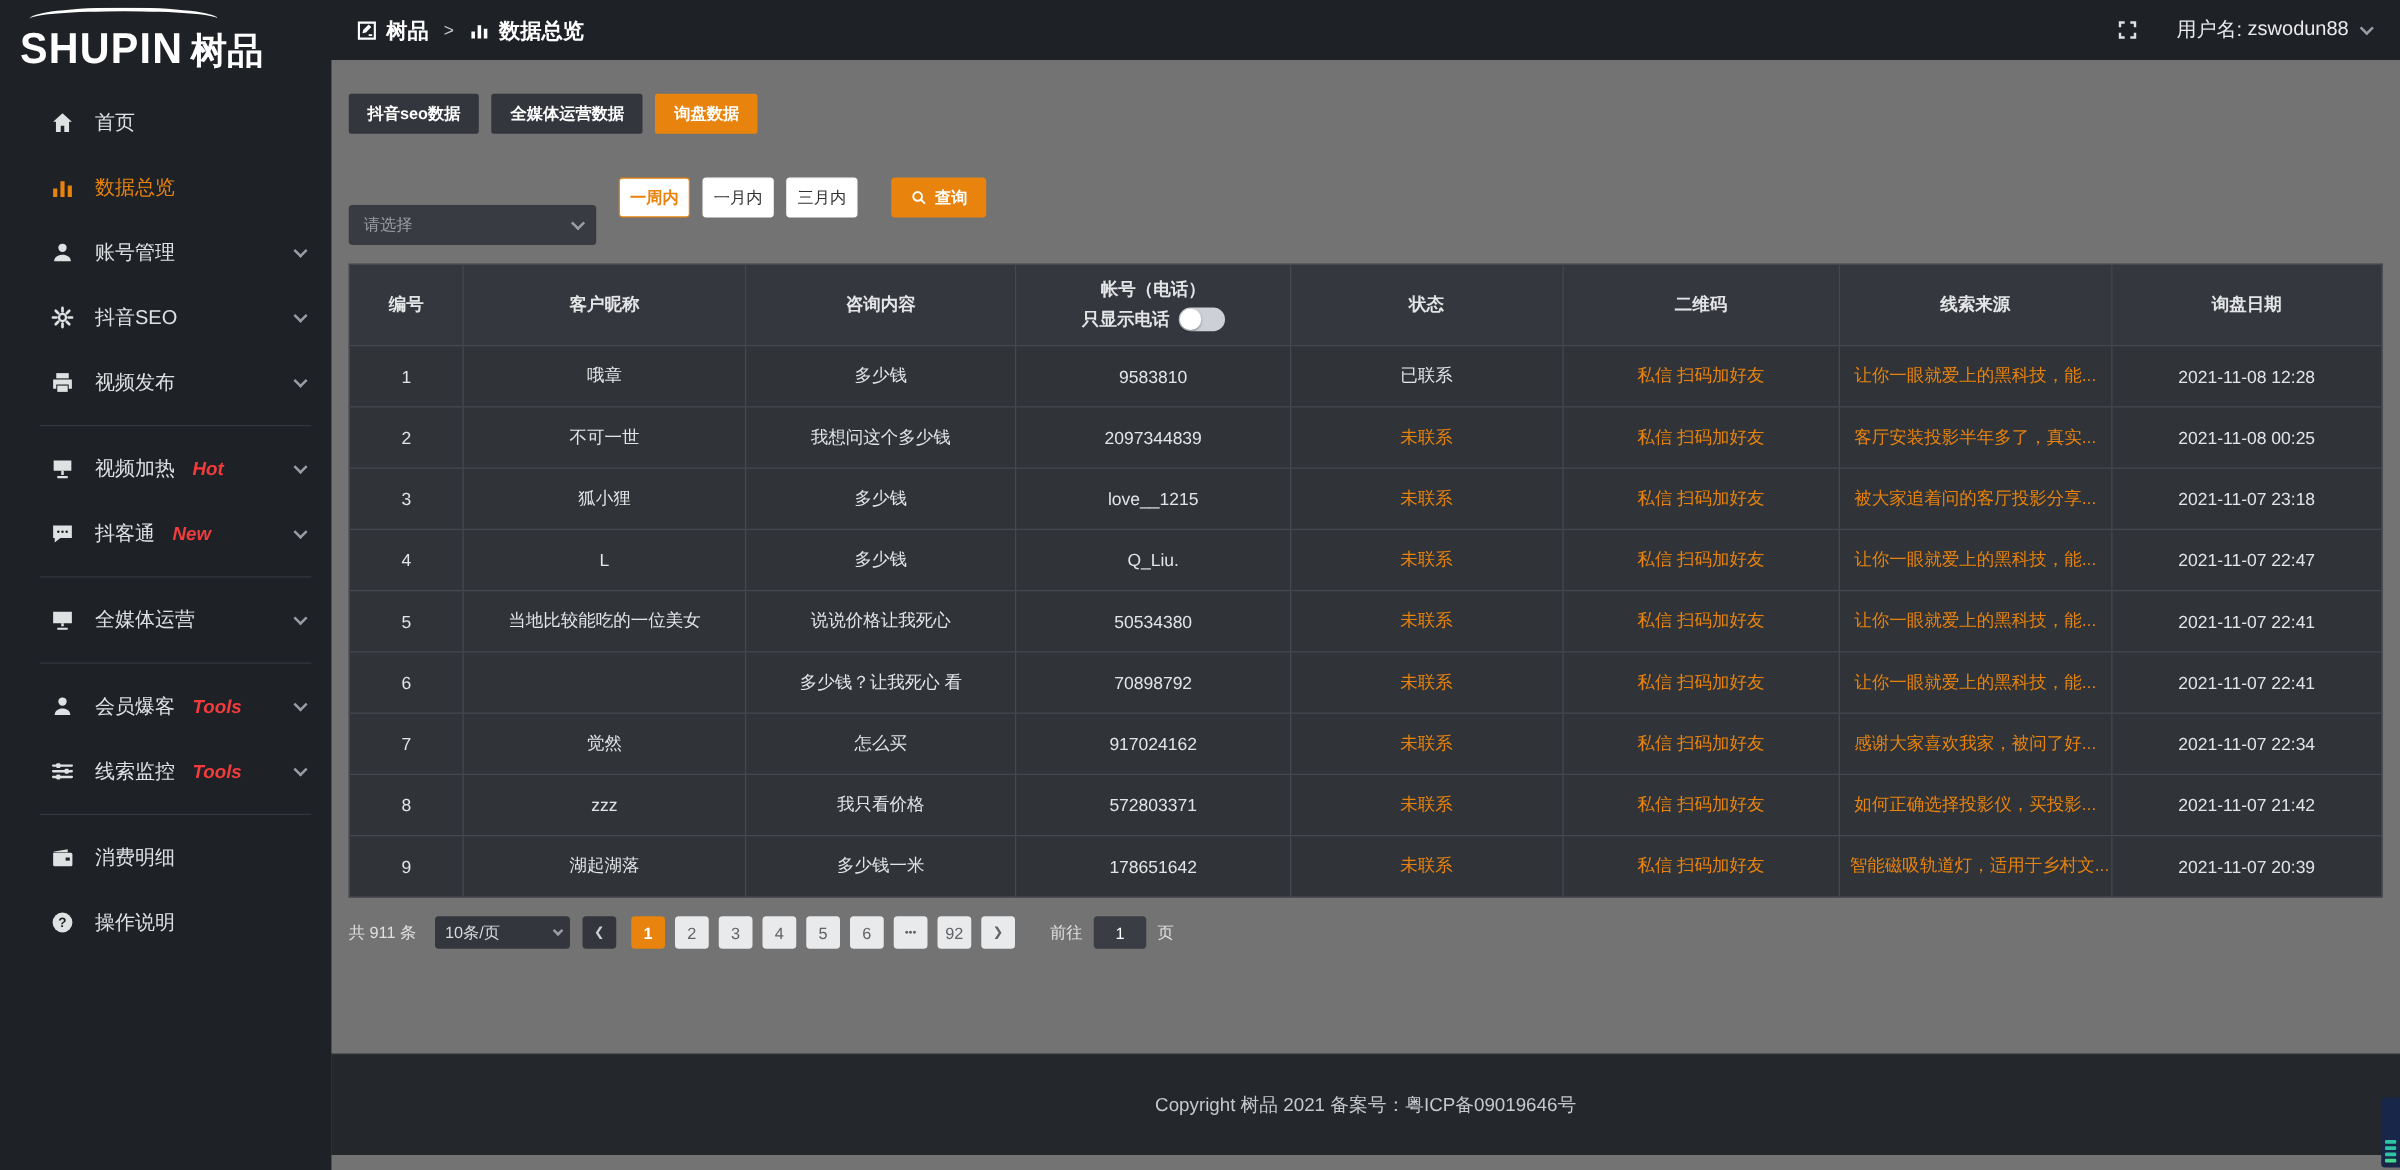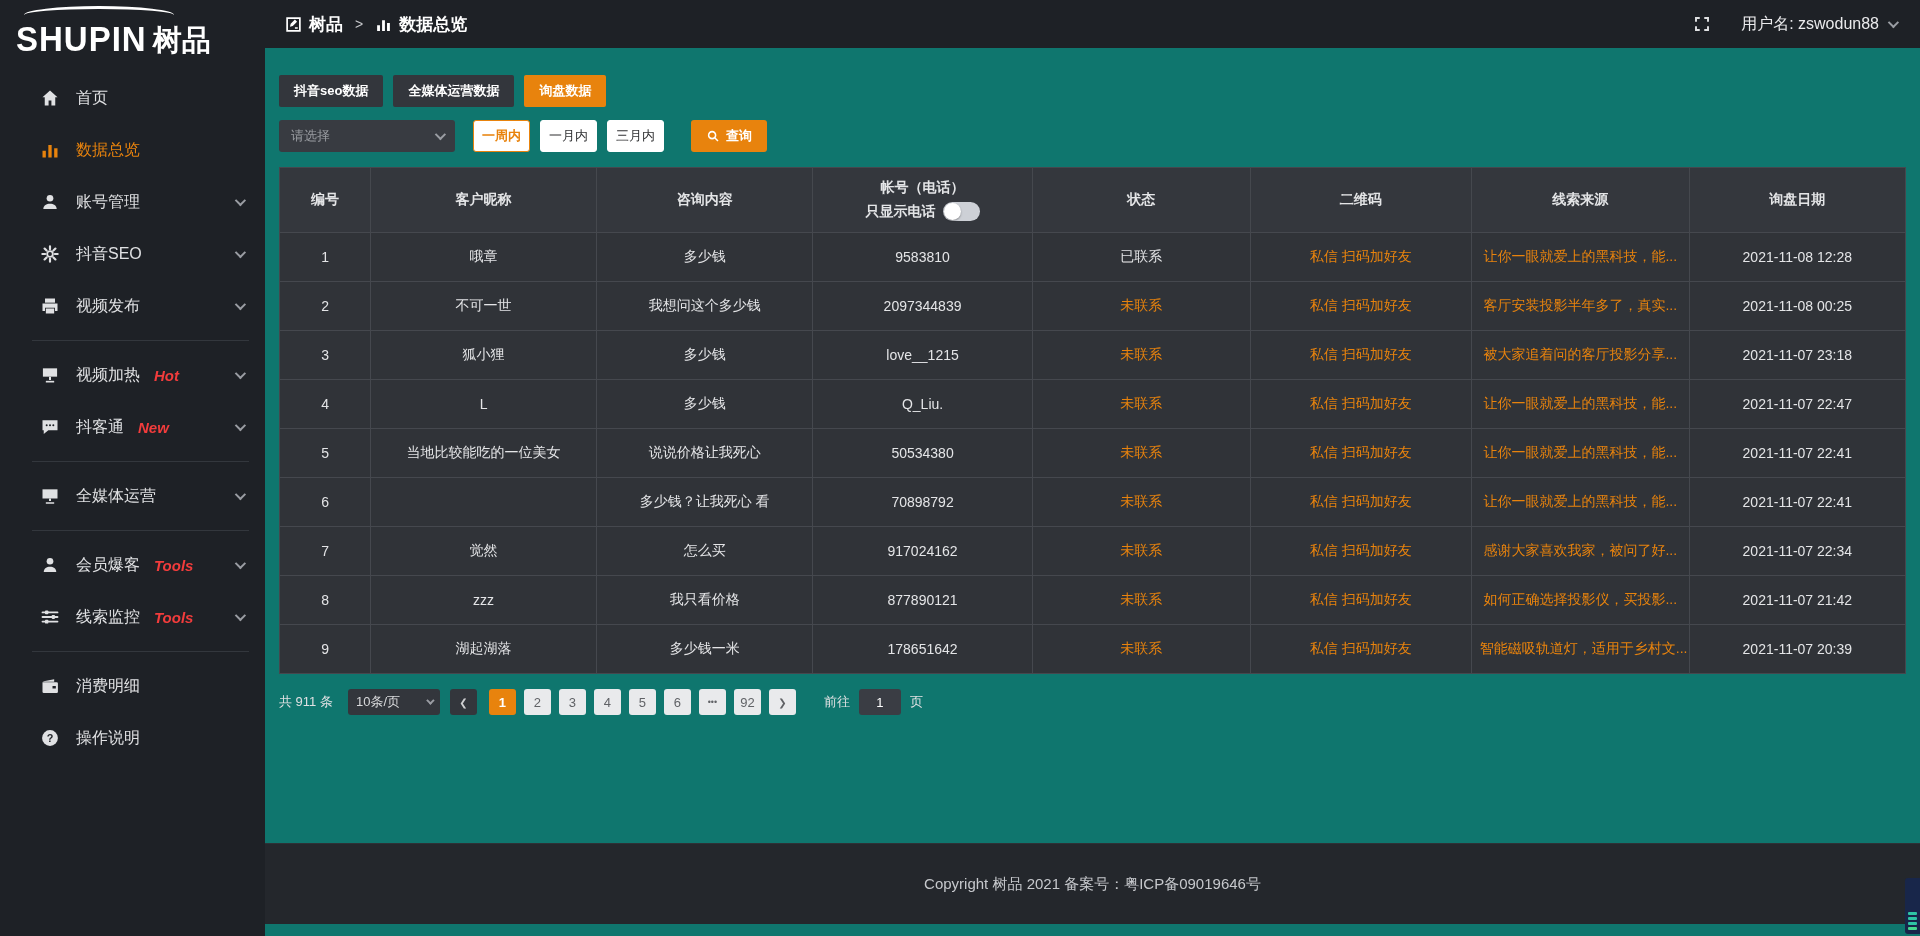--- a/index.html
+++ b/index.html
@@ -33,29 +33,29 @@
             display:flex; align-items:center; padding:0 24px 0 20px; }
   .breadcrumb { display:flex; align-items:center; color:#fff; font-size:17px; font-weight:bold; }
   .crumb { display:flex; align-items:center; cursor:pointer; }
   .crumb svg { width:17px; height:17px; margin-right:7px; }
   .crumb-sep { color:#c8c9cc; font-size:14px; font-weight:normal; margin:0 12px; }
   .topbar-right { margin-left:auto; display:flex; align-items:center; font-size:16px; color:#eaeaec; }
   .fs-icon { width:18px; height:18px; margin-right:30px; cursor:pointer; color:#dfe0e2; }
   .username-wrap { display:flex; align-items:center; cursor:pointer; }
   .username-wrap .chev { margin-left:9px; }
   
-  .main { position:absolute; left:265px; top:48px; right:0; bottom:0; background:#0f766e; padding:27px 14px 0 14px; }
+  .main { position:absolute; left:265px; top:48px; right:0; bottom:0; background:#737373; padding:27px 14px 0 14px; }
   .tabs { display:flex; gap:10px; margin-bottom:13px; }
   .tab { height:32px; padding:0 15px; background:#33363c; color:#fff; font-size:13px; font-weight:bold;
          display:flex; align-items:center; border-radius:2px; cursor:pointer; }
   .tab.active { background:#e8830d; }
   .filters { display:flex; align-items:center; margin-bottom:15px; }
-  .select { width:176px; height:32px; background:#383b41; border-radius:3px; padding:0 12px;
+  .select { width:198px; height:32px; background:#383b41; border-radius:3px; padding:0 12px;
             display:flex; align-items:center; justify-content:space-between; color:#9a9da2;
-            font-size:13px; cursor:pointer; }
+            font-size:13px; cursor:pointer;margin-top:44px; }
   .range-btn { height:32px; padding:0 8px; background:#fff; border:1px solid #fff; border-radius:3px;
                margin-left:10px; display:flex; align-items:center; font-size:13px; color:#303133; cursor:pointer; }
   .range-btn:first-child { margin-left:18px; }
   .range-btn.selected { color:#e8830d; border-color:#e8830d; font-weight:bold; }
   .query-btn { height:32px; padding:0 15px; margin-left:27px; background:#e8830d; border:none; border-radius:3px;
                color:#fff; font-size:13px; font-weight:bold; display:flex; align-items:center; gap:6px;
                cursor:pointer; font-family:inherit; }
   .query-btn svg { width:14px; height:14px; }
   
   table { width:100%; border-collapse:collapse; table-layout:fixed; background:#303338;
@@ -66,21 +66,21 @@
   .orange { color:#e8830d; }
   td.link { color:#e8830d; cursor:pointer; }
   .th-phone-line2 { display:flex; align-items:center; justify-content:center; margin-top:5px; gap:7px; }
   .toggle { width:37px; height:19px; background:#cdd0d6; border-radius:10px; position:relative;
             cursor:pointer; flex:none; }
   .toggle-knob { position:absolute; left:1px; top:1px; width:17px; height:17px; background:#fff;
                  border-radius:50%; box-shadow:0 1px 2px rgba(0,0,0,.35); }
   
   .pagination { display:flex; align-items:center; margin-top:15px; font-size:13px; color:#dfe0e2; }
   .pg-total { margin-right:15px; }
-  .pg-size { width:92px; height:26px; background:#33363c; border-radius:3px; padding:0 8px;
+  .pg-size { width:108px; height:26px; background:#33363c; border-radius:3px; padding:0 8px;
              display:flex; align-items:center; justify-content:space-between; color:#d8d9db; cursor:pointer; }
   .pg-size .chev { width:6px; height:6px; }
   .pages { display:flex; align-items:center; margin-left:10px; }
   .pg-btn { min-width:27px; height:26px; padding:0 5px; border-radius:3px; margin-left:8px;
             display:flex; align-items:center; justify-content:center; background:#e9eaec; color:#606266;
             font-size:13px; cursor:pointer; }
   .pg-btn.prev { background:#33363c; color:#cfd0d2; margin-left:0; margin-right:12px; }
   .pg-btn.page-1 { margin-left:0; }
   .pg-btn.active { background:#e8830d; color:#fff; font-weight:bold; }
   .pg-goto { margin-left:28px; display:flex; align-items:center; gap:9px; }
@@ -400,21 +400,21 @@
           <td class="">917024162</td>
           <td class="orange">未联系</td>
           <td class="link">私信 扫码加好友</td>
           <td class="link">感谢大家喜欢我家，被问了好...</td>
           <td class="">2021-11-07 22:34</td>
         </tr>
         <tr>
           <td class="">8</td>
           <td class="">zzz</td>
           <td class="">我只看价格</td>
-          <td class="">877890121</td>
+          <td class="">572803371</td>
           <td class="orange">未联系</td>
           <td class="link">私信 扫码加好友</td>
           <td class="link">如何正确选择投影仪，买投影...</td>
           <td class="">2021-11-07 21:42</td>
         </tr>
         <tr>
           <td class="">9</td>
           <td class="">湖起湖落</td>
           <td class="">多少钱一米</td>
           <td class="">178651642</td>

